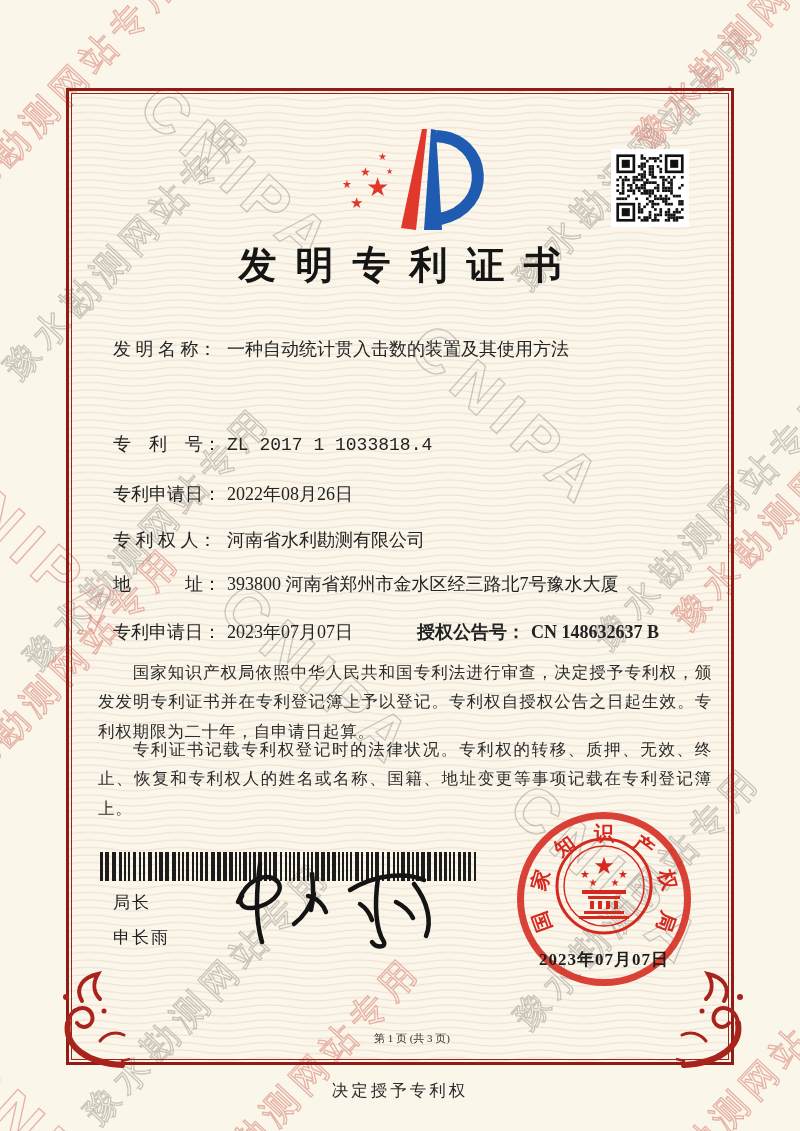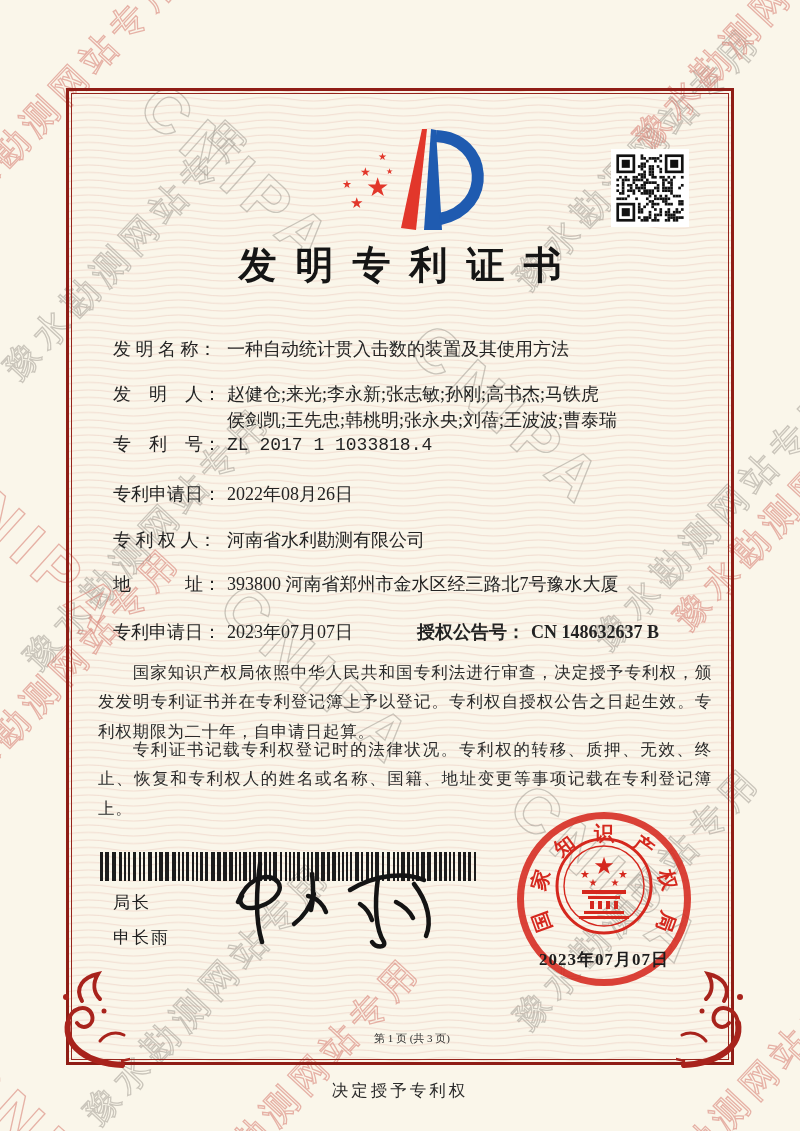--- a/index.html
+++ b/index.html
@@ -310,27 +310,20 @@
       <rect x="3" y="21" width="5" height="5" fill="#fff"></rect>
       <rect x="4" y="22" width="3" height="3" fill="#111"></rect>
     </svg>
 
   <div class="title">发明专利证书</div>
 
   <div class="row" style="left:113px; top:336px;">
     <span class="lab">发 明 名 称：</span>
     <span class="val">一种自动统计贯入击数的装置及其使用方法</span>
   </div>
-  <div class="row" style="left:113px; top:381px;">
-    <span class="lab">发　明　人：</span>
-    <span class="val" style="white-space:normal;">
-      <span style="display:block;">赵健仓;来光;李永新;张志敏;孙刚;高书杰;马铁虎</span>
-      <span style="display:block;">侯剑凯;王先忠;韩桃明;张永央;刘蓓;王波波;曹泰瑞</span>
-    </span>
-  </div>
   <div class="row" style="left:113px; top:432px;font-family:Liberation Mono, monospace;">
     <span class="lab">专　利　号：</span>
     <span class="val">ZL 2017 1 1033818.4</span>
   </div>
   <div class="row" style="left:113px; top:481px;align-items:center;">
     <span class="lab">专利申请日：</span>
     <span class="val">2022年08月26日</span>
   </div>
   <div class="row" style="left:113px; top:527px;">
     <span class="lab">专 利 权 人：</span>

